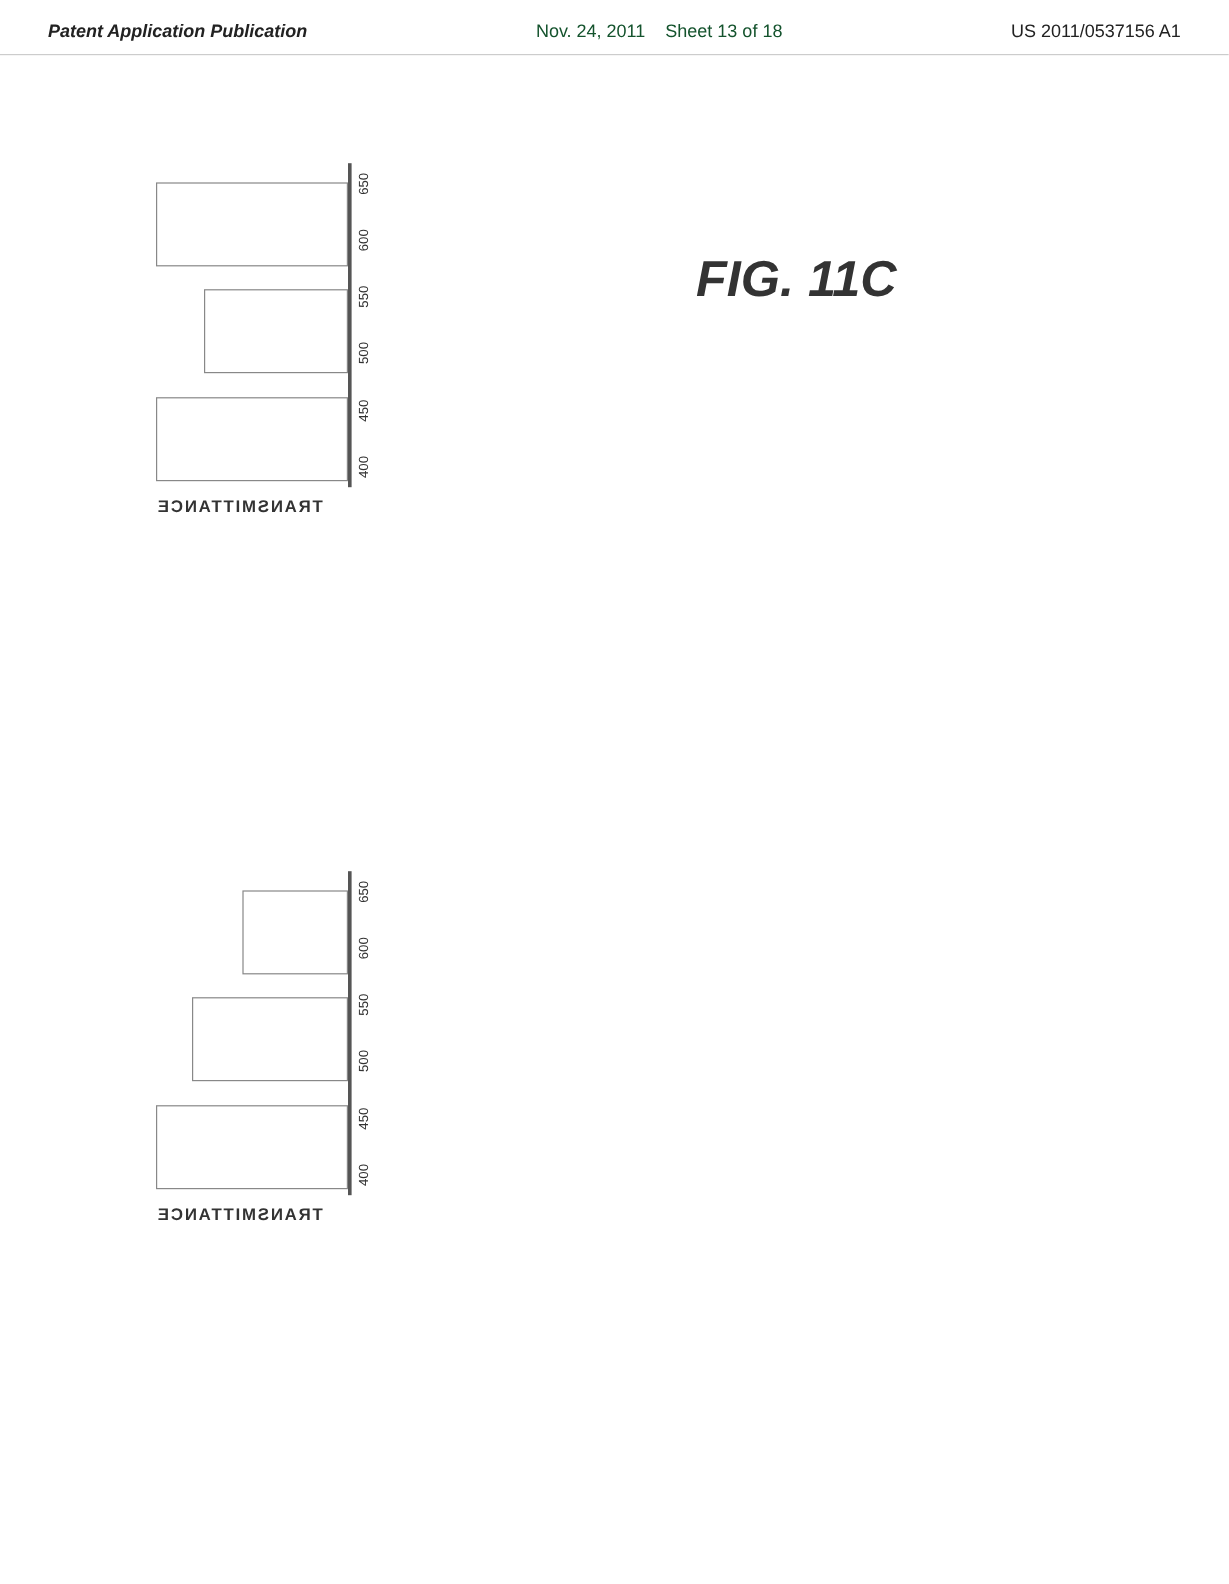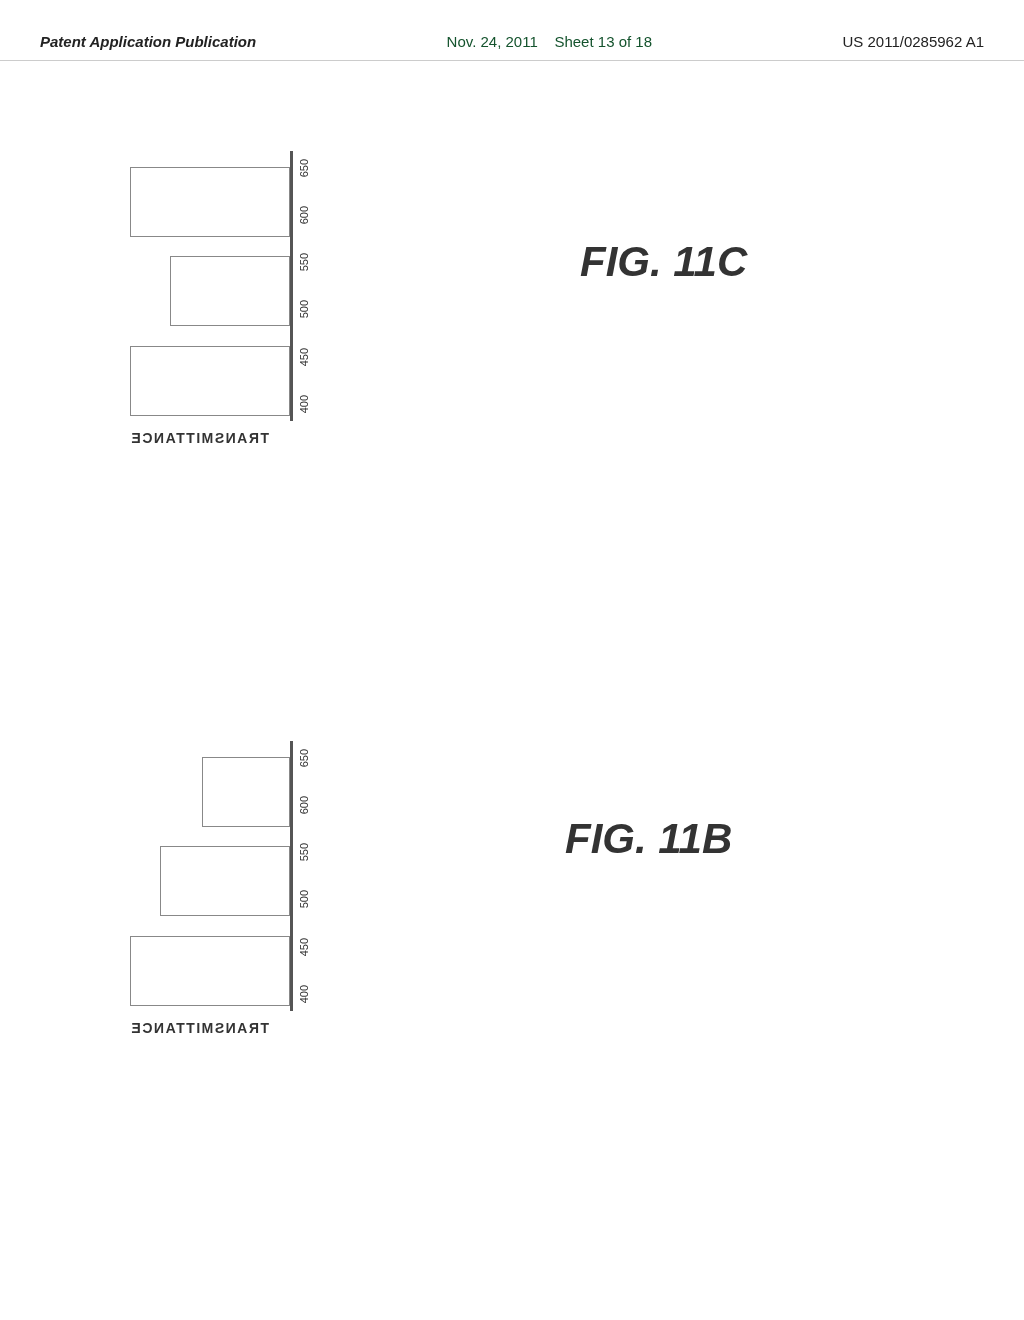--- a/index.html
+++ b/index.html
@@ -11,21 +11,20 @@
       position: relative;
       overflow: hidden;
     }
 
     .header {
       display: flex;
       align-items: flex-end;
       justify-content: space-between;
       padding: 18px 40px 10px 40px;
       border-bottom: 1px solid #ccc;
-      margin-top: 15px;
     }
 
     .header-left {
       font-size: 15px;
       font-weight: bold;
       font-style: italic;
       color: #222;
     }
 
     .header-center {
@@ -47,21 +46,21 @@
 </head>
 <body>
 
 <div class="header">
   <div class="header-left">Patent Application Publication</div>
   <div class="header-center">
     <span>Nov. 24, 2011</span>
     &nbsp;&nbsp;
     <span>Sheet 13 of 18</span>
   </div>
-  <div class="header-right">US 2011/0285962 A1</div>
+  <div class="header-right">US 2011/0537156 A1</div>
 </div>
 
 <div class="main-content">
 
   <div style="position:absolute; top:90px; left:130px; display:flex; flex-direction:column; align-items:flex-start;">
     <div style="display:flex; flex-direction:row; align-items:flex-end;">
 
       <div style="display:flex; flex-direction:column; justify-content:space-around; align-items:flex-end; height:255px; gap:18px; padding-bottom:4px; margin-right:0;">
 
         <div style="width:160px; height:70px; background:#fff; border:1.5px solid #888;"></div>
@@ -81,21 +80,21 @@
         <div style="font-size:11px; color:#333; writing-mode:vertical-rl; transform:rotate(180deg);">450</div>
         <div style="font-size:11px; color:#333; writing-mode:vertical-rl; transform:rotate(180deg);">400</div>
       </div>
     </div>
 
     <div style="margin-top:8px; margin-left:0;">
       <span style="font-size:14px; font-weight:bold; color:#333; letter-spacing:1.5px; transform:scaleX(-1); display:inline-block;">TRANSMITTANCE</span>
     </div>
   </div>
 
-  <div style="position:absolute; top:178px; left:580px; font-size:42px; font-weight:bold; font-style:italic; color:#333; font-family:Arial,sans-serif; line-height:1.1;">FIG. 11C</div>
+  <div style="position:absolute; top:164px; left:580px; font-size:42px; font-weight:bold; font-style:italic; color:#333; font-family:Arial,sans-serif; line-height:1.1;">FIG. 11C</div>
 
   <div style="position:absolute; top:680px; left:130px; display:flex; flex-direction:column; align-items:flex-start;">
     <div style="display:flex; flex-direction:row; align-items:flex-end;">
 
       <div style="display:flex; flex-direction:column; justify-content:space-around; align-items:flex-end; height:255px; gap:18px; padding-bottom:4px; margin-right:0;">
 
         <div style="width:88px; height:70px; background:#fff; border:1.5px solid #888;"></div>
 
         <div style="width:130px; height:70px; background:#fff; border:1.5px solid #888;"></div>
 
@@ -112,15 +111,14 @@
         <div style="font-size:11px; color:#333; writing-mode:vertical-rl; transform:rotate(180deg);">450</div>
         <div style="font-size:11px; color:#333; writing-mode:vertical-rl; transform:rotate(180deg);">400</div>
       </div>
     </div>
 
     <div style="margin-top:8px;">
       <span style="font-size:14px; font-weight:bold; color:#333; letter-spacing:1.5px; transform:scaleX(-1); display:inline-block;">TRANSMITTANCE</span>
     </div>
   </div>
 
-  <div style="position:absolute; top:755px; left:565px; font-size:42px; font-weight:bold; font-style:italic; color:#333; font-family:Arial,sans-serif; line-height:1.1;">FIG. 11B</div>
 
 </div>
 
 </body></html>

